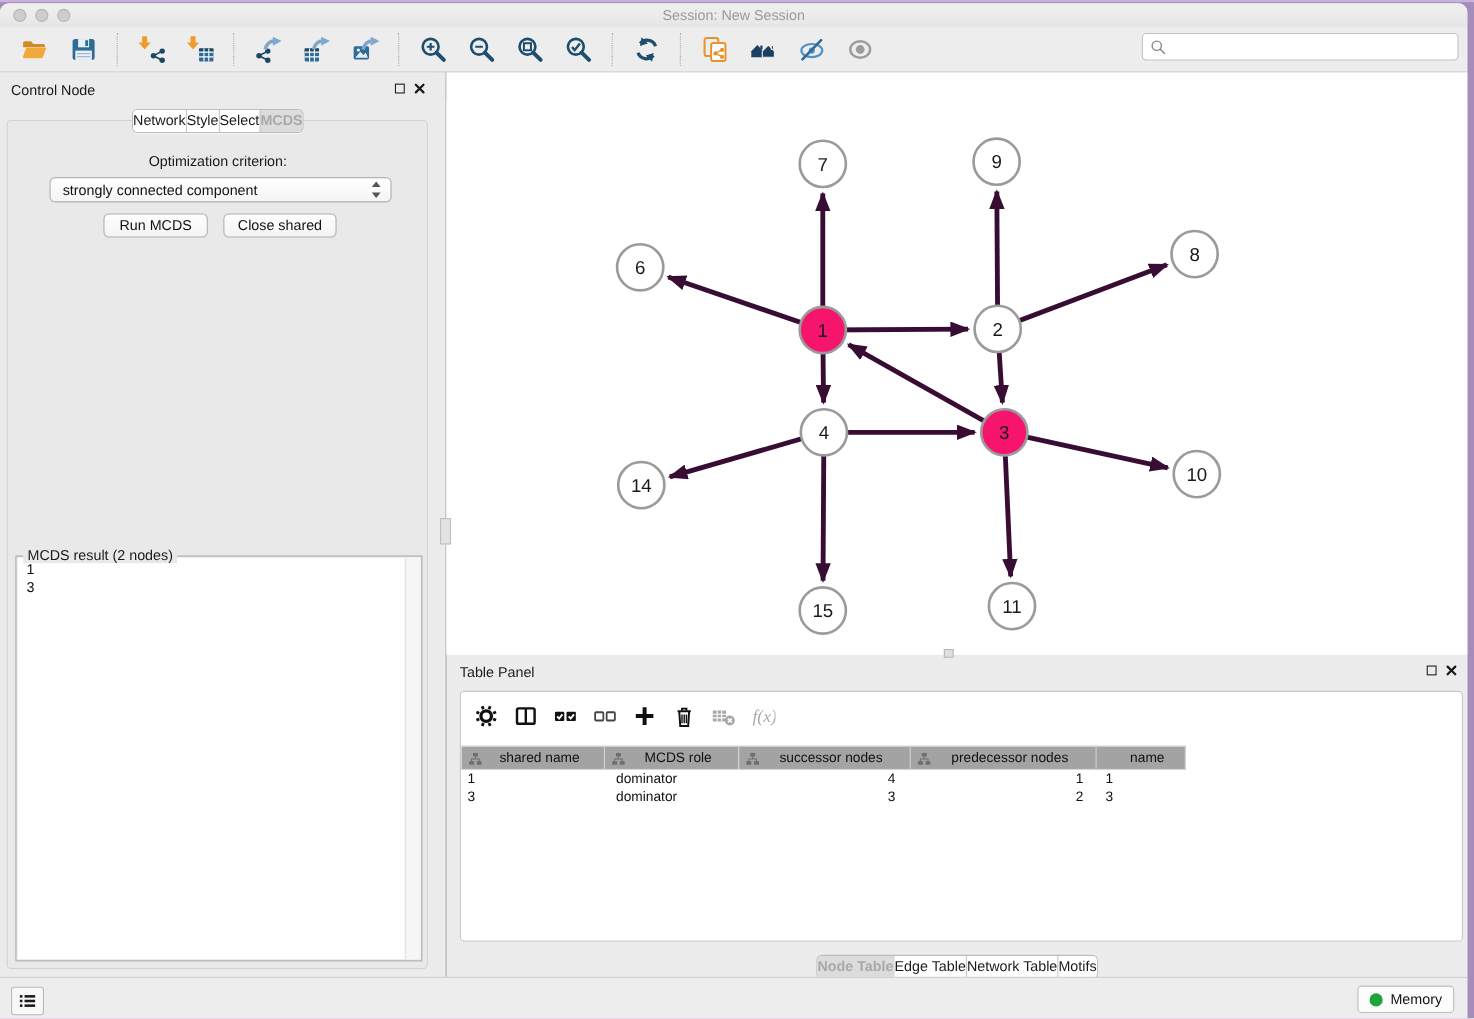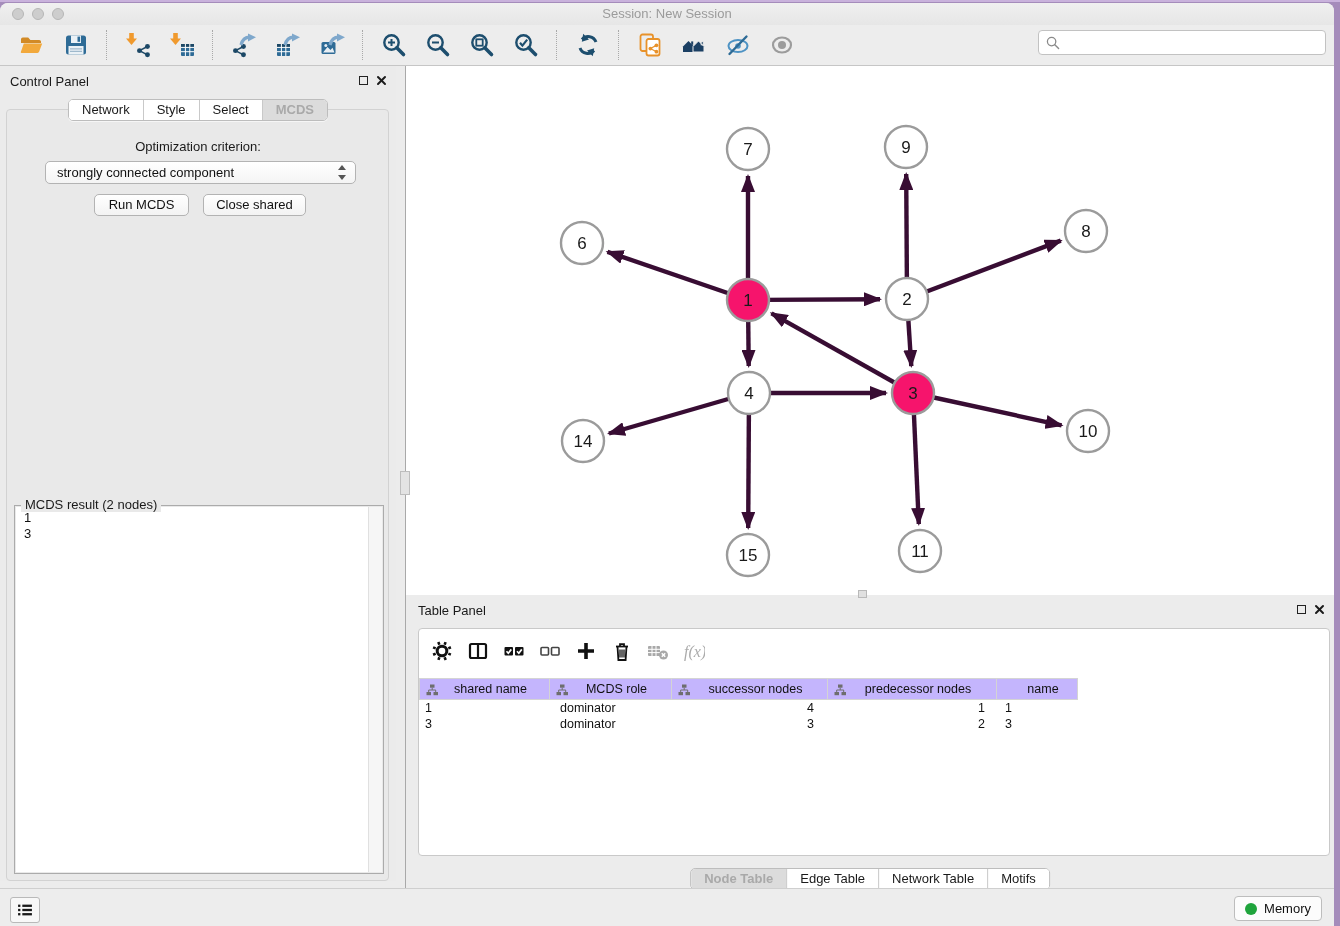--- a/index.html
+++ b/index.html
@@ -25,21 +25,21 @@
   
   .main{position:absolute;left:0;top:63px;right:0;bottom:38px;background:#ECECEC;}
 
   
   .cpanel{position:absolute;left:0;top:0;width:396px;height:815px;background:#EBEBEB;}
   .panel-title{position:absolute;left:10px;top:8px;font-size:13px;color:#1A1A1A;}
   .float-btn{position:absolute;top:10px;width:9px;height:9px;border:1.5px solid #222;box-sizing:border-box;background:transparent;}
   .close-btn{position:absolute;top:9px;width:11px;height:11px;}
   .close-btn svg{width:11px;height:11px;display:block;}
   .segbar{display:inline-flex;border:1px solid #BDBDBD;border-radius:5px;overflow:hidden;background:#fff;height:20px;box-shadow:0 1px 0 rgba(255,255,255,.6);}
-  .seg{padding:0 13px;font-size:13px;line-height:20px;color:#1A1A1A;background:#fff;border-left:1px solid #C9C9C9;white-space:nowrap;cursor:default;}
+  .seg{padding:0 0;font-size:13px;line-height:20px;color:#1A1A1A;background:#fff;border-left:1px solid #C9C9C9;white-space:nowrap;cursor:default;}
   .seg:first-child{border-left:none;}
   .seg.selected{background:#DCDCDC;color:#A9A9A9;font-weight:bold;}
   .cp-tabs{position:absolute;top:33px;left:50%;transform:translateX(-50%);z-index:2;}
   .cp-box{position:absolute;left:6px;right:7px;top:43px;bottom:0;background:#E9E9E9;border:1px solid #D2D2D2;border-radius:4px;box-sizing:border-box;}
   .opt-label{position:absolute;left:0;right:0;top:73px;text-align:center;font-size:13px;color:#1A1A1A;}
   .cp-select{position:absolute;left:45px;top:95px;width:311px;height:23px;background:linear-gradient(#FFFFFF,#F4F4F4);border:1px solid #B3B3B3;border-radius:5px;box-sizing:border-box;font-size:13px;line-height:21px;padding-left:11px;color:#111;}
   .stepper{position:absolute;right:8px;top:3px;width:9px;height:15px;}
   .stepper i{position:absolute;left:0;width:0;height:0;border-left:4.5px solid transparent;border-right:4.5px solid transparent;}
   .stepper .up{top:0;border-bottom:5px solid #555;}
   .stepper .dn{bottom:0;border-top:5px solid #555;}
@@ -64,21 +64,21 @@
   .net-canvas{position:absolute;left:0;top:24px;right:0;bottom:0;background:#fff;}
   .net-canvas svg{display:block;}
 
   
   .tpanel-title{position:absolute;left:418px;top:537px;font-size:13px;color:#1A1A1A;}
   .tp-card{position:absolute;left:418px;right:4px;top:562px;height:228px;background:#fff;border:1px solid #C9C9C9;border-radius:4px;box-sizing:border-box;}
   .tp-toolbar{position:absolute;left:12px;top:9px;height:26px;display:flex;align-items:center;}
   .tpicon{width:22px;height:22px;margin-right:14px;}
   .tpicon svg{width:22px;height:22px;display:block;}
   .thead{position:absolute;left:0;top:49px;height:22px;display:flex;}
-  .th{position:relative;box-sizing:border-box;border:1px solid #D4D4D4;border-left:none;background:#c4b5fd;height:22px;font-size:12.5px;color:#111;}
+  .th{position:relative;box-sizing:border-box;border:1px solid #D4D4D4;border-left:none;background:#a3a3a3;height:22px;font-size:12.5px;color:#111;}
   .th:first-child{border-left:1px solid #D4D4D4;}
   .th .hicon{position:absolute;left:6px;top:5px;width:12px;height:12px;}
   .th .hlabel{display:block;text-align:center;line-height:20px;padding-left:12px;}
   .trow{position:absolute;left:0;display:flex;height:16px;font-size:12.5px;color:#111;}
   .td{box-sizing:border-box;height:16px;line-height:16px;overflow:hidden;white-space:nowrap;}
 
   .tp-tabs{position:absolute;left:870px;top:802px;transform:translateX(-50%);}
 
   
   .statusbar{position:absolute;left:0;bottom:0;width:100%;height:38px;background:#EDEDED;border-top:1px solid #CFCFCF;box-sizing:border-box;}
@@ -293,21 +293,21 @@
             <circle cx="5.6" cy="5.6" r="4.2" fill="none" stroke="#8A8A8A" stroke-width="1.3"></circle>
             <line x1="8.8" y1="8.8" x2="12.6" y2="12.6" stroke="#8A8A8A" stroke-width="1.4" stroke-linecap="round"></line>
           </svg>
         <input placeholder="" style="">
       </div>
     </div>
 
     <div class="main">
 
       <div class="cpanel">
-        <div class="panel-title">Control Panel</div>
+        <div class="panel-title">Control Node</div>
         <span class="float-btn" style="right:28px"></span>
         <span class="close-btn" style="right:9px">
           <svg viewBox="0 0 11 11">
               <g stroke="#1A1A1A" stroke-width="2" stroke-linecap="round">
                 <line x1="2" y1="2" x2="9" y2="9"></line>
                 <line x1="9" y1="2" x2="2" y2="9"></line>
               </g>
             </svg>
         </span>
         <div class="segbar cp-tabs" id="cp-tabs">

